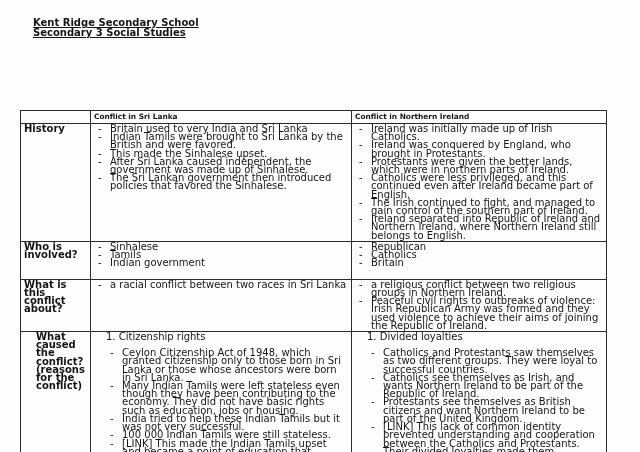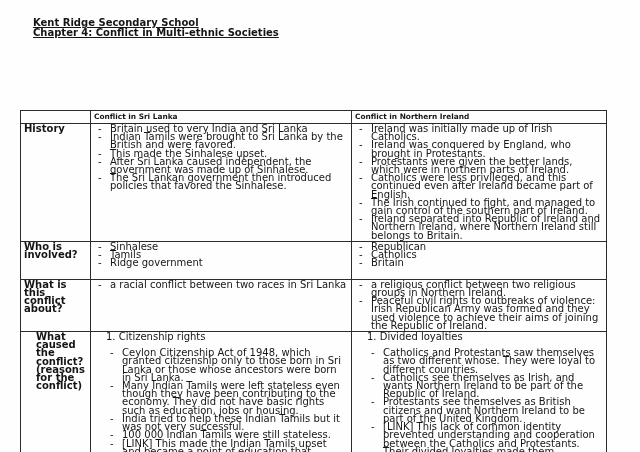--- a/index.html
+++ b/index.html
@@ -39,21 +39,21 @@
   .bullet .dash { position: absolute; left: 4px; top: 0; }
   .cause-heading { margin-bottom: 8px; }
 </style>
 </head>
 <body>
 
 <div class="page">
 
   <div class="doc-header">
     <div class="hline">Kent Ridge Secondary School</div>
-    <div class="hline">Chapter 4: Conflict in Multi-ethnic Societies</div>
+    <div class="hline">Secondary 3 Social Studies</div>
   </div>
 
   <table class="notes">
     <colgroup>
       <col style="width:70px">
       <col style="width:261px">
       <col style="width:255px">
     </colgroup>
     <tbody>
       <tr class="r-head">
@@ -70,30 +70,30 @@
             <div class="bullet"><span class="dash">-</span><span class="btext">This made the Sinhalese upset.</span></div>
             <div class="bullet"><span class="dash">-</span><span class="btext">After Sri Lanka caused independent, the government was made up of Sinhalese.</span></div>
             <div class="bullet"><span class="dash">-</span><span class="btext">The Sri Lankan government then introduced policies that favored the Sinhalese.</span></div>
           </td>
         <td>
             <div class="bullet"><span class="dash">-</span><span class="btext">Ireland was initially made up of Irish Catholics.</span></div>
             <div class="bullet"><span class="dash">-</span><span class="btext">Ireland was conquered by England, who brought in Protestants.</span></div>
             <div class="bullet"><span class="dash">-</span><span class="btext">Protestants were given the better lands, which were in northern parts of Ireland.</span></div>
             <div class="bullet"><span class="dash">-</span><span class="btext">Catholics were less privileged, and this continued even after Ireland became part of English.</span></div>
             <div class="bullet"><span class="dash">-</span><span class="btext">The Irish continued to fight, and managed to gain control of the southern part of Ireland.</span></div>
-            <div class="bullet"><span class="dash">-</span><span class="btext">Ireland separated into Republic of Ireland and Northern Ireland, where Northern Ireland still belongs to Britain.</span></div>
+            <div class="bullet"><span class="dash">-</span><span class="btext">Ireland separated into Republic of Ireland and Northern Ireland, where Northern Ireland still belongs to English.</span></div>
           </td>
       </tr>
 
       <tr class="r-who">
         <td class="label">Who is involved?</td>
         <td>
             <div class="bullet"><span class="dash">-</span><span class="btext">Sinhalese</span></div>
             <div class="bullet"><span class="dash">-</span><span class="btext">Tamils</span></div>
-            <div class="bullet"><span class="dash">-</span><span class="btext">Ridge government</span></div>
+            <div class="bullet"><span class="dash">-</span><span class="btext">Indian government</span></div>
           </td>
         <td>
             <div class="bullet"><span class="dash">-</span><span class="btext">Republican</span></div>
             <div class="bullet"><span class="dash">-</span><span class="btext">Catholics</span></div>
             <div class="bullet"><span class="dash">-</span><span class="btext">Britain</span></div>
           </td>
       </tr>
 
       <tr class="r-about">
         <td class="label">What is this conflict about?</td>
@@ -114,21 +114,21 @@
               <div class="bullet"><span class="dash">-</span><span class="btext">Ceylon Citizenship Act of 1948, which granted citizenship only to those born in Sri Lanka or those whose ancestors were born in Sri Lanka.</span></div>
               <div class="bullet"><span class="dash">-</span><span class="btext">Many Indian Tamils were left stateless even though they have been contributing to the economy. They did not have basic rights such as education, jobs or housing.</span></div>
               <div class="bullet"><span class="dash">-</span><span class="btext">India tried to help these Indian Tamils but it was not very successful.</span></div>
               <div class="bullet"><span class="dash">-</span><span class="btext">100 000 Indian Tamils were still stateless.</span></div>
               <div class="bullet"><span class="dash">-</span><span class="btext">[LINK] This made the Indian Tamils upset and became a point of education that caused tension between the two races.</span></div>
             </div>
         </td>
         <td>
           <div class="cause-heading">1. Divided loyalties</div>
           <div>
-              <div class="bullet"><span class="dash">-</span><span class="btext">Catholics and Protestants saw themselves as two different whose. They were loyal to different countries.</span></div>
+              <div class="bullet"><span class="dash">-</span><span class="btext">Catholics and Protestants saw themselves as two different groups. They were loyal to successful countries.</span></div>
               <div class="bullet"><span class="dash">-</span><span class="btext">Catholics see themselves as Irish, and wants Northern Ireland to be part of the Republic of Ireland.</span></div>
               <div class="bullet"><span class="dash">-</span><span class="btext">Protestants see themselves as British citizens and want Northern Ireland to be part of the United Kingdom.</span></div>
               <div class="bullet"><span class="dash">-</span><span class="btext">[LINK] This lack of common identity prevented understanding and cooperation between the Catholics and Protestants. Their divided loyalties made them intolerant of each other. This became a point of conflict and tension.</span></div>
             </div>
         </td>
       </tr>
     </tbody>
   </table>
 
 </div>

